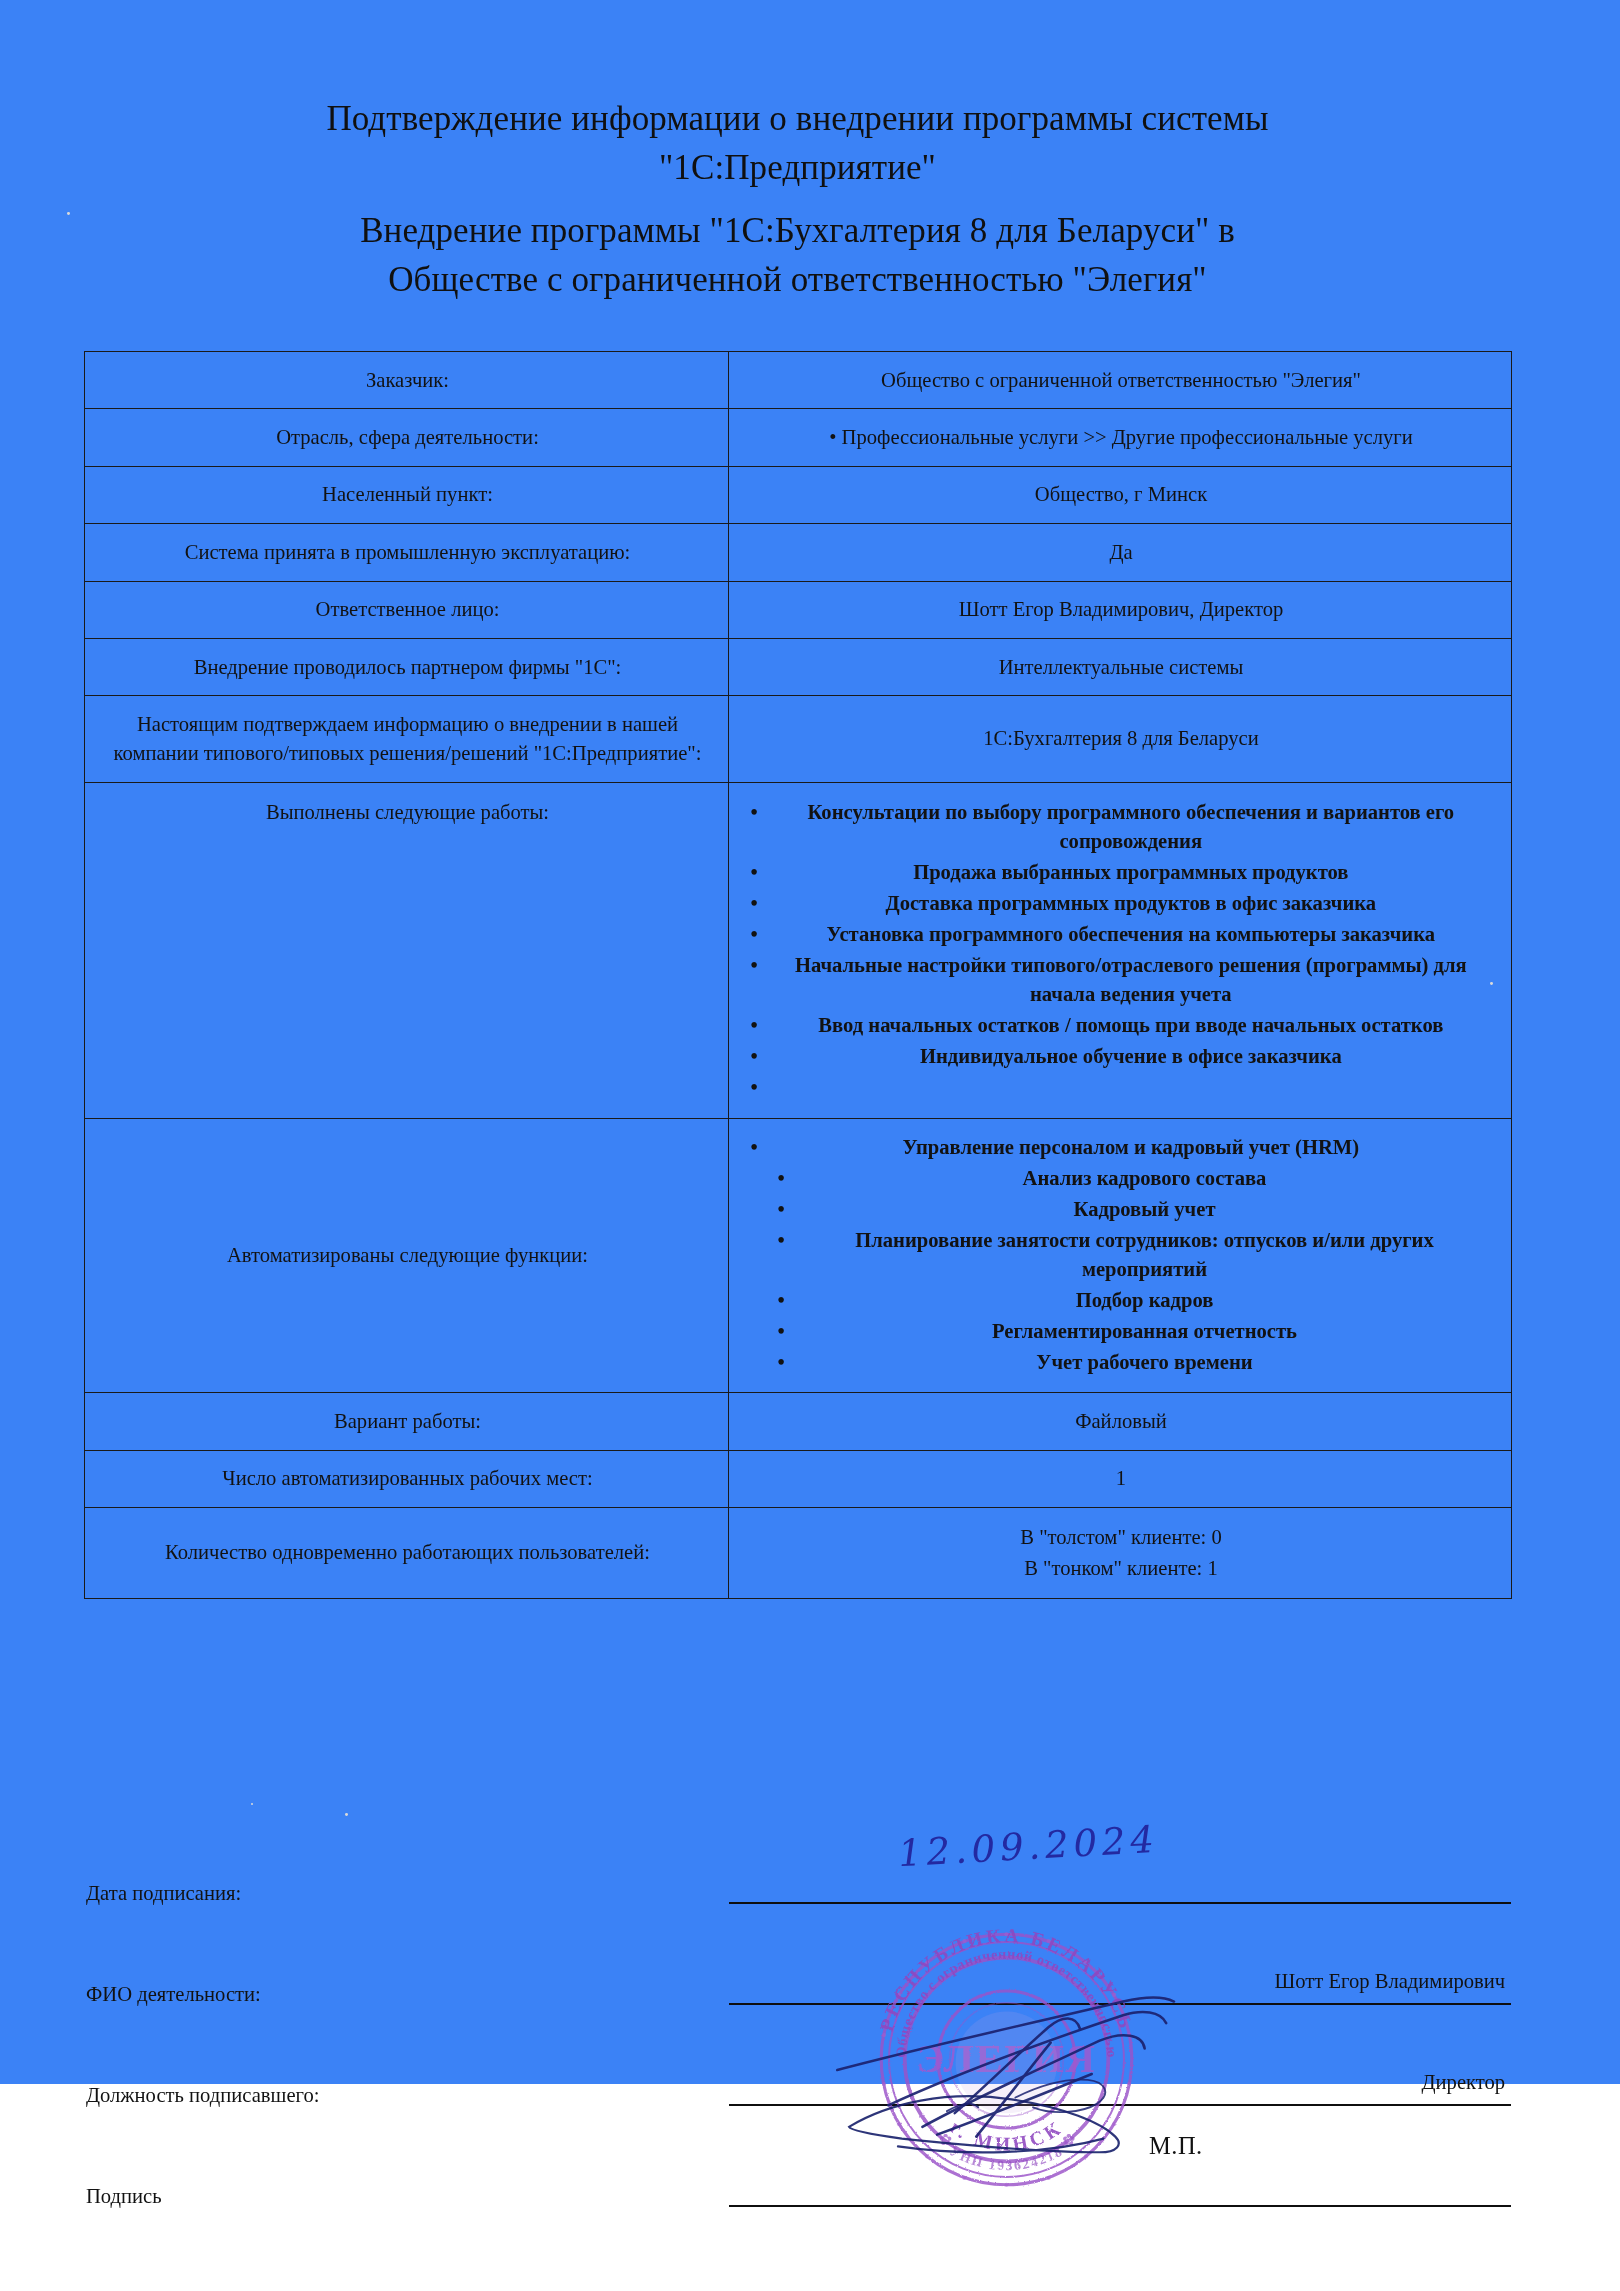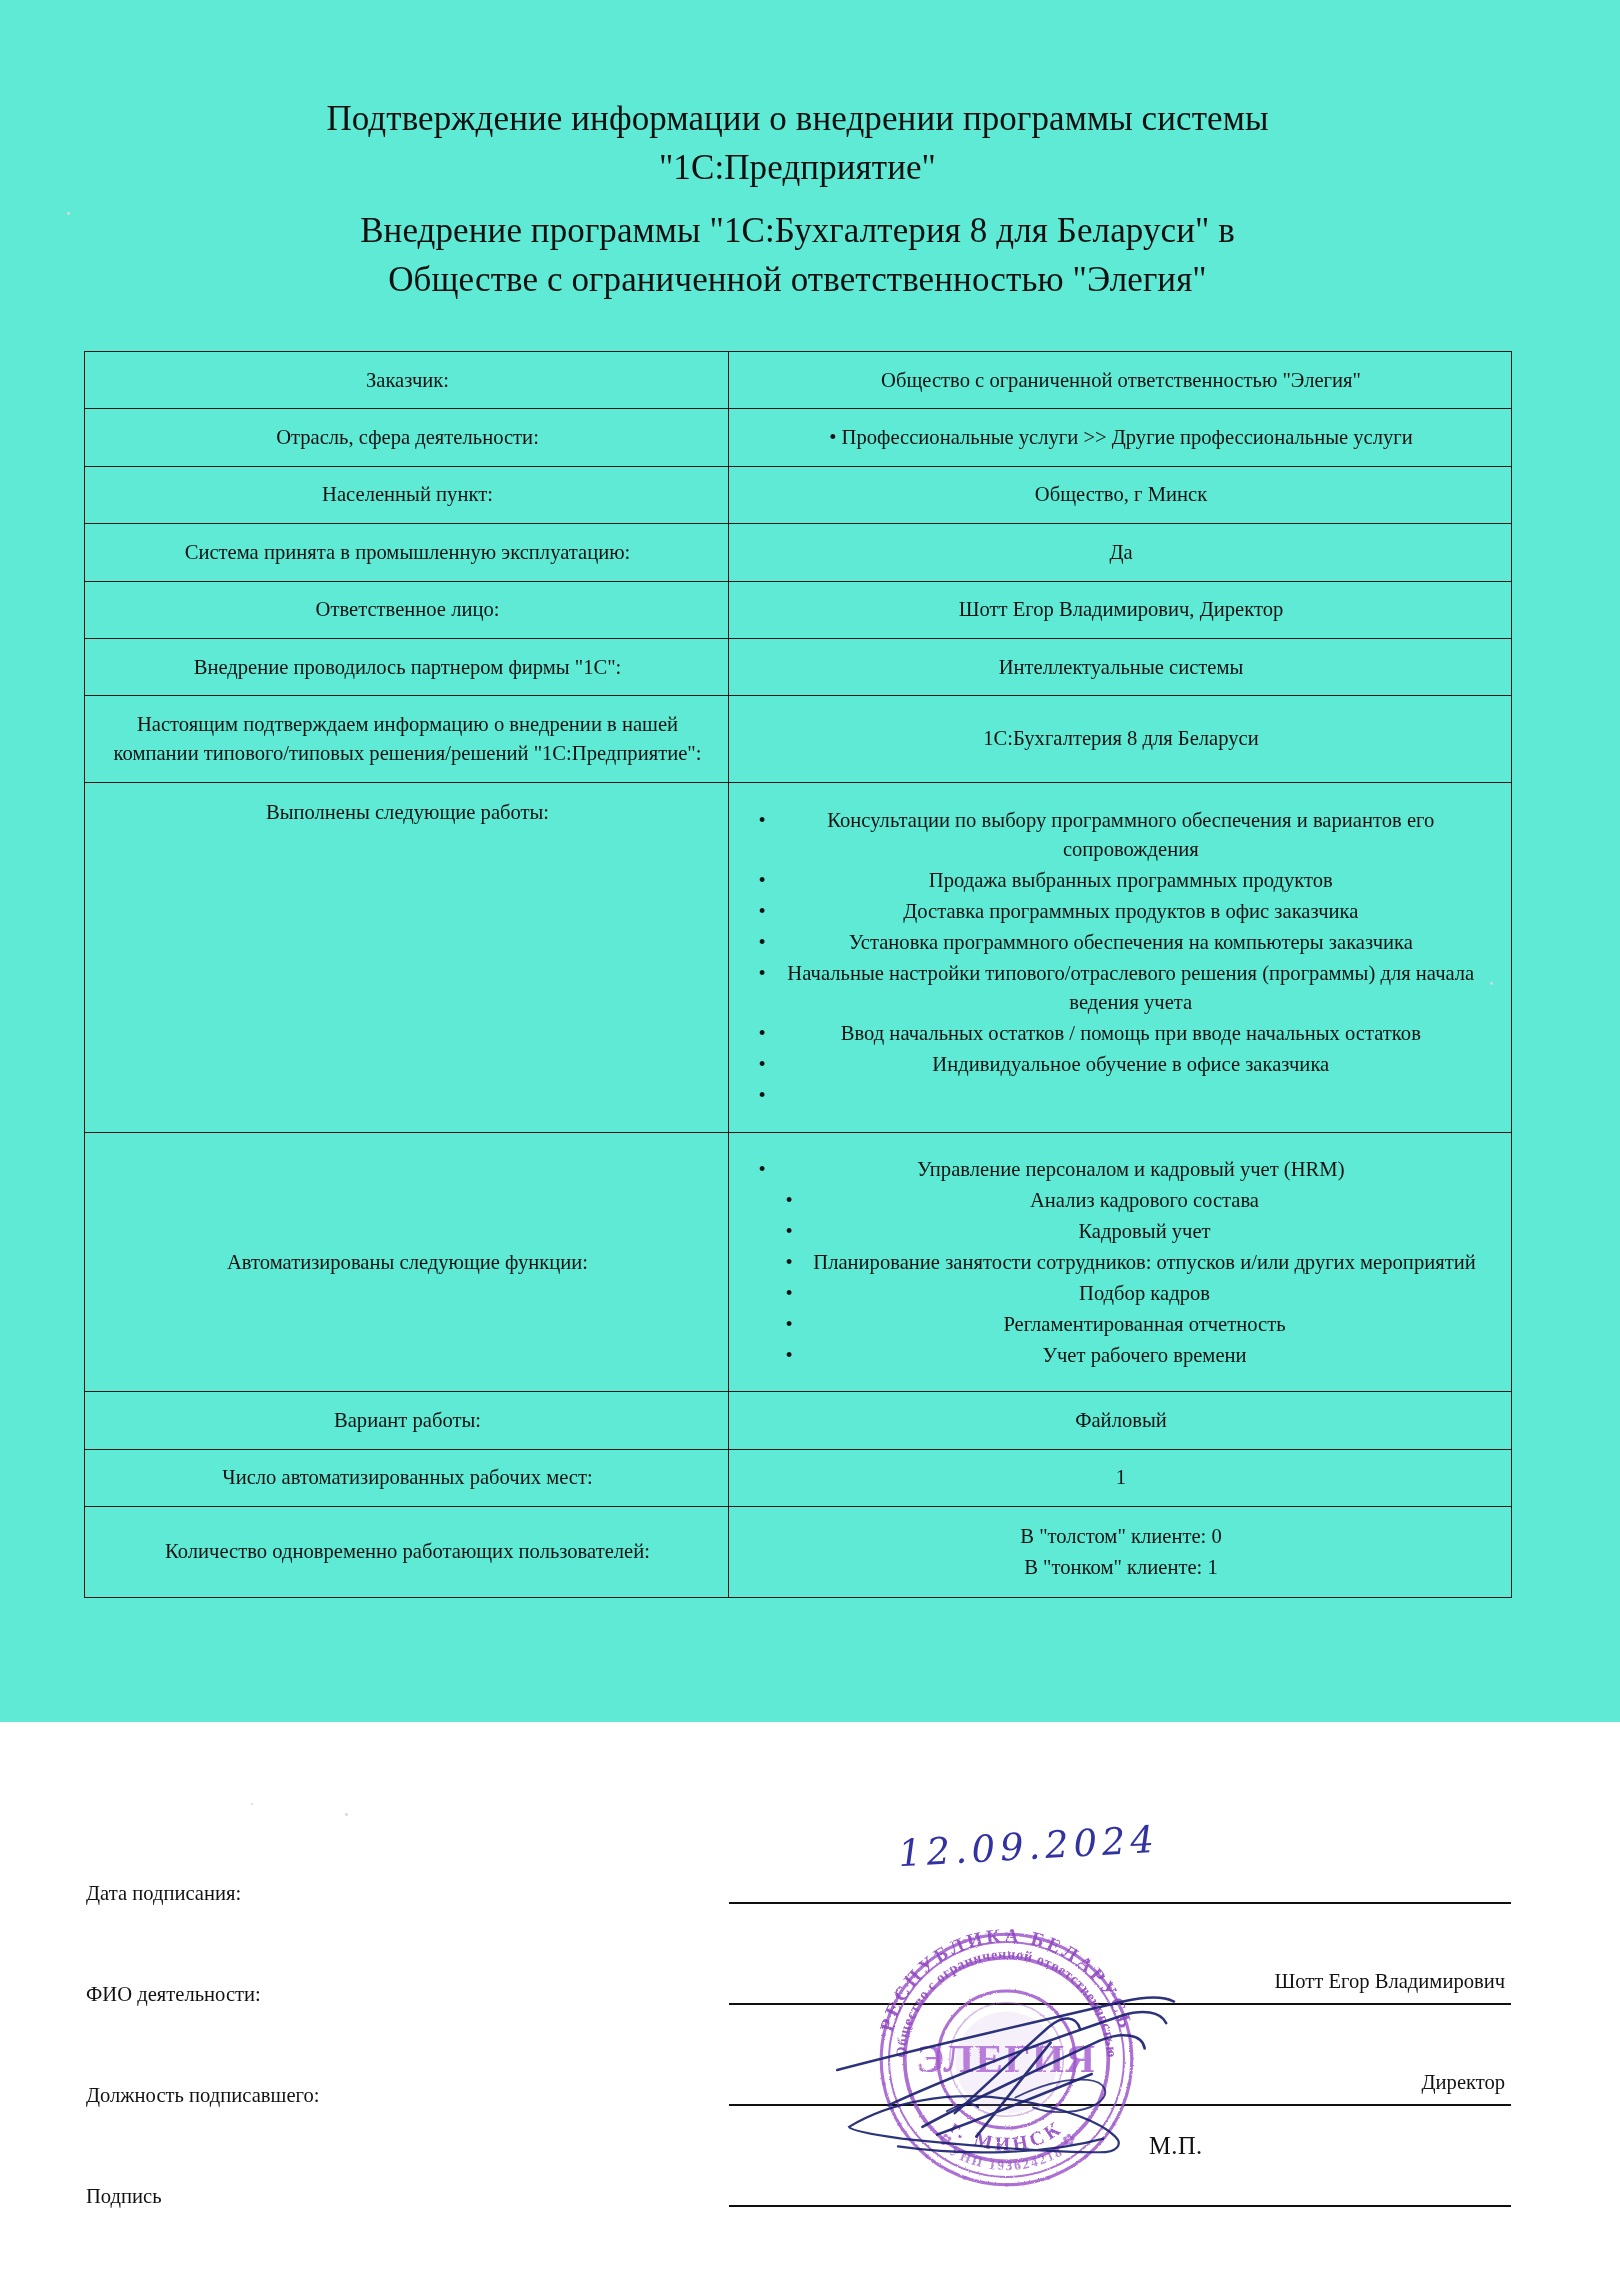--- a/index.html
+++ b/index.html
@@ -9,22 +9,22 @@
     height: 2292px;
     background: #ffffff;
     font-family: "Liberation Serif", "DejaVu Serif", serif;
     color: #111111;
     position: relative;
     overflow: hidden;
   }
   .page {
     position: absolute;
     left: 0; top: 0;
-    width: 1620px; height: 1722px;
-    background: #5eead4;
+    width: 1620px; height: 2084px;
+    background: #3b82f6;
   }
 
   
   .title-block {
     position: absolute;
     left: 84px;
     top: 94px;
     width: 1427px;
     text-align: center;
   }
@@ -53,21 +53,21 @@
     font-size: 20.6px;
     line-height: 29px;
     vertical-align: middle;
     color: #121212;
   }
   .doc-table td.label { width: 644px; }
   .doc-table td.value { width: 783px; }
   .doc-table td.vtop { vertical-align: top; padding-top: 15.7px; }
   .doc-table td.vmid { vertical-align: middle; }
 
-  .bullets { margin: 8px; padding: 0; list-style: none; }
+  .bullets { margin: 0; padding: 0; list-style: none; font-weight: bold; }
   .bullets li {
     position: relative;
     padding-left: 19.6px;
     margin: 0 0 2px 0;
     line-height: 29px;
   }
   .bullets li::before {
     content: "\2022";
     position: absolute;
     left: 2px;

